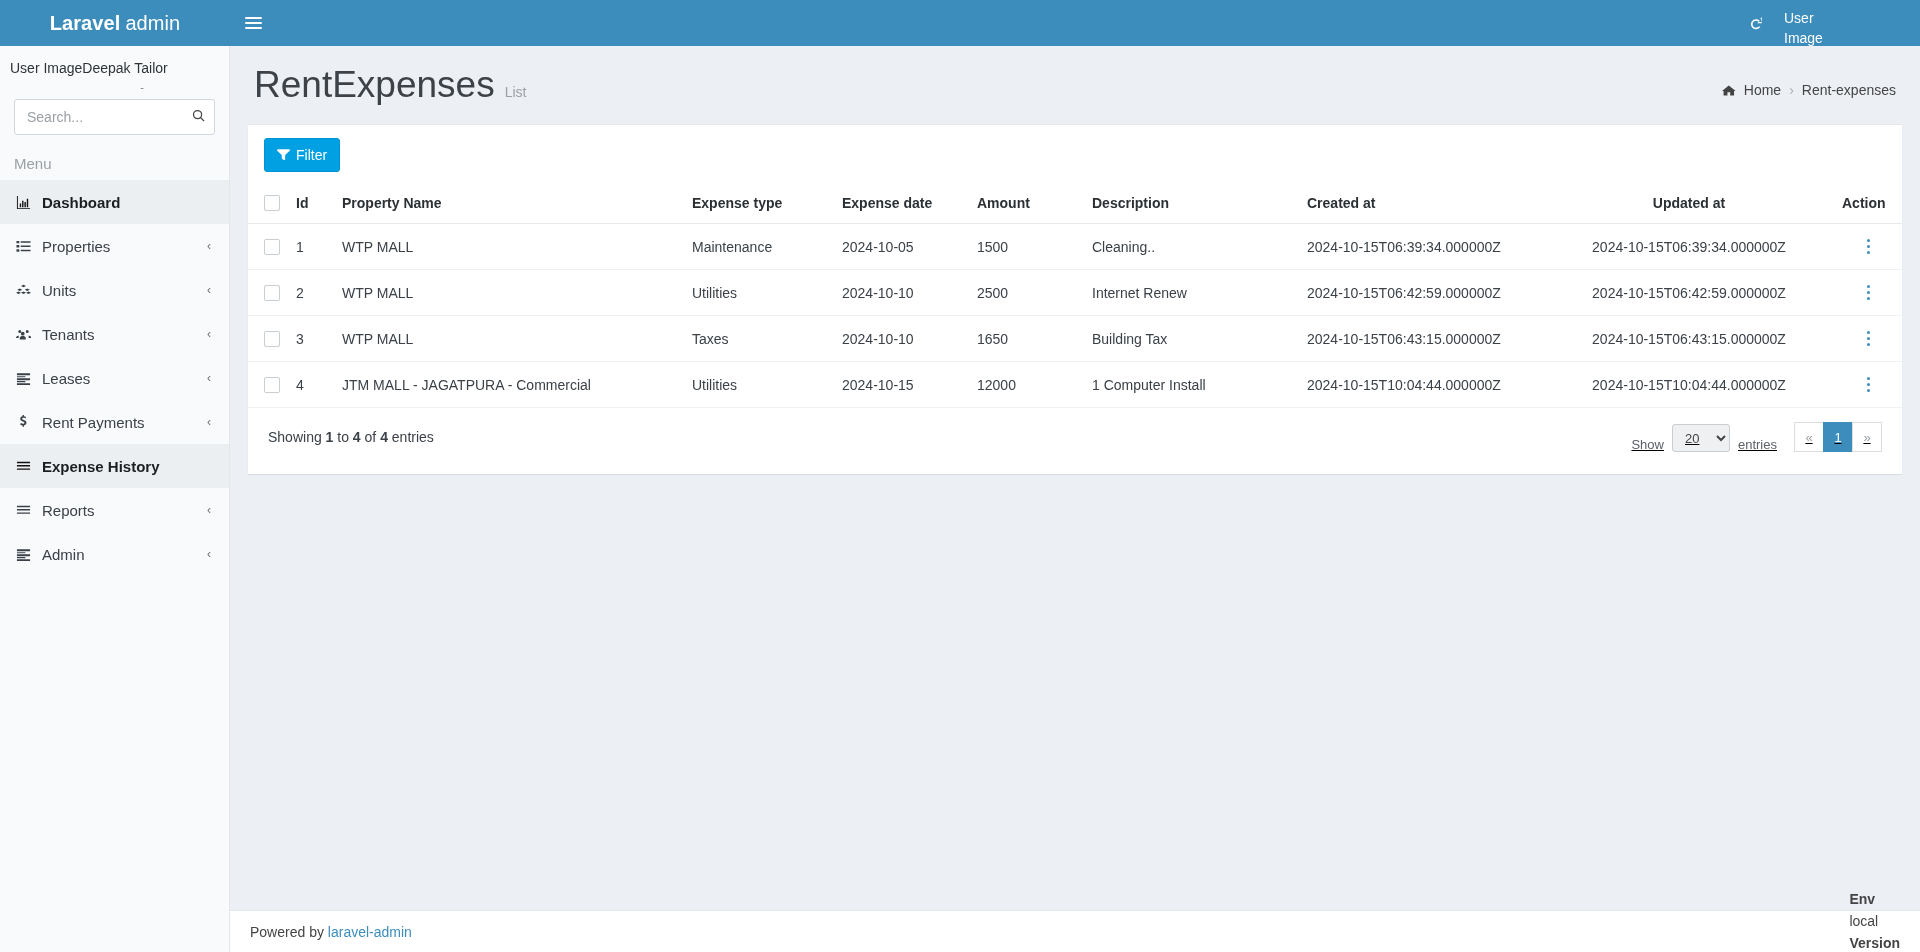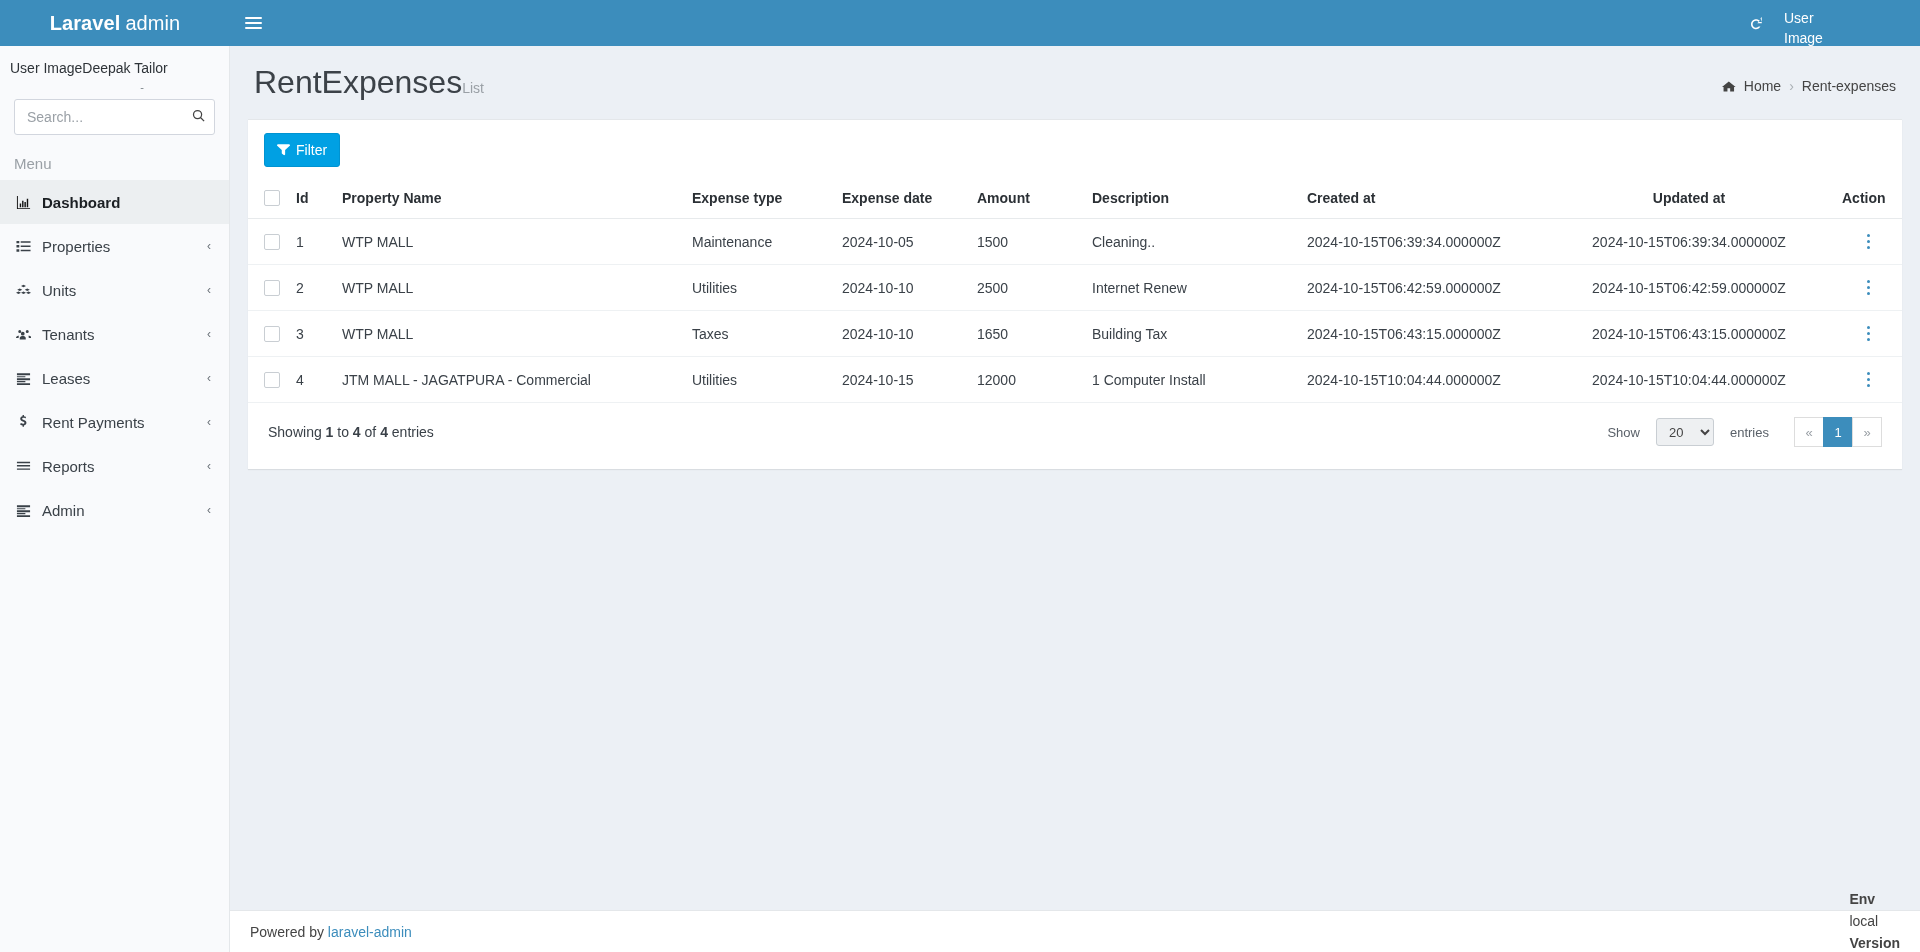--- a/index.html
+++ b/index.html
@@ -101,22 +101,22 @@
   .nav-item.sub.active { background: #eceff1; }
 
   
   .content {
     position: absolute; top: 46px; left: 230px; width: 1690px; height: 906px;
     background: #ecf0f5;
   }
   .content-header {
     padding: 18px 24px 10px 24px; display: flex; align-items: baseline;
   }
-  .page-title { font-size: 32px; color: #3c4248; font-weight: 400; }
-  .page-sub { font-size: 14px; color: #9aa0a6; }
+  .page-title { font-size: 37px; color: #3c4248; font-weight: 400; }
+  .page-sub { font-size: 14px; color: #9aa0a6; margin-left: 10px; }
   .breadcrumb {
     margin-left: auto; display: flex; align-items: center; font-size: 14px;
     color: #444; gap: 8px; padding-top: 6px;
   }
   .breadcrumb svg { width: 14px; height: 14px; fill: #444; }
   .breadcrumb .sep { color: #aab0b5; }
   .breadcrumb .crumb-active { color: #444; }
   .breadcrumb a { color: #444; text-decoration: none; }
 
   .box {
@@ -181,21 +181,21 @@
   }
   .dots i { display: block; width: 3px; height: 3px; border-radius: 50%;
             background: #3c8dbc; margin: 3px auto; }
 
   
   .box-footer {
     display: flex; align-items: center; padding: 14px 20px 22px 20px;
   }
   .showing { font-size: 14px; color: #3a4148; }
   .showing b { font-weight: 700; }
-  .pager-right { margin-left: auto; display: flex; align-items: center; gap: 16px; }
+  .pager-right { margin-left: auto; display: flex; align-items: flex-end; gap: 8px; text-decoration: underline; }
   .pager-right .lbl { font-size: 13px; color: #5a6169; }
   .entries-select {
     height: 28px; border: 1px solid #c9ced3; border-radius: 3px; background: #eef0f2;
     font-size: 13px; font-family: "Liberation Sans", sans-serif; color: #444;
     padding: 0 4px 0 8px; min-width: 58px; cursor: pointer;
   }
   .pagination { display: flex; margin-left: 10px; }
   .pg {
     min-width: 30px; height: 30px; border: 1px solid #ddd; margin-left: -1px;
     display: flex; align-items: center; justify-content: center;
@@ -308,20 +308,28 @@
         <span class="ni-caret">‹</span>
       </div>
       <div class="nav-item">
         <span class="ni-icon">
           <svg viewBox="0 0 320 512">
             <path d="M176 0v40c38 5 72 22 72 22l-18 54s-34-20-70-20c-28 0-44 13-44 32 0 22 22 31 60 45 46 17 84 38 84 93 0 48-33 82-84 90v42h-48v-42c-44-5-82-27-82-27l20-55s39 25 78 25c30 0 48-13 48-34 0-23-22-32-60-46-44-16-84-37-84-90 0-46 32-80 80-88V0h48z"></path>
           </svg>
         </span>
         <span class="ni-label">Rent Payments</span>
         <span class="ni-caret">‹</span>
+      </div>
+      <div class="nav-item active sub">
+        <span class="ni-icon">
+          <svg viewBox="0 0 448 512">
+            <path d="M0 96h448v48H0V96zm0 112h448v48H0v-48zm0 112h448v48H0v-48z"></path>
+          </svg>
+        </span>
+        <span class="ni-label">Expense History</span>
       </div>
       <div class="nav-item">
         <span class="ni-icon">
           <svg viewBox="0 0 448 512">
             <path d="M0 96h448v48H0V96zm0 112h448v48H0v-48zm0 112h448v48H0v-48z"></path>
           </svg>
         </span>
         <span class="ni-label">Reports</span>
         <span class="ni-caret">‹</span>
       </div>

